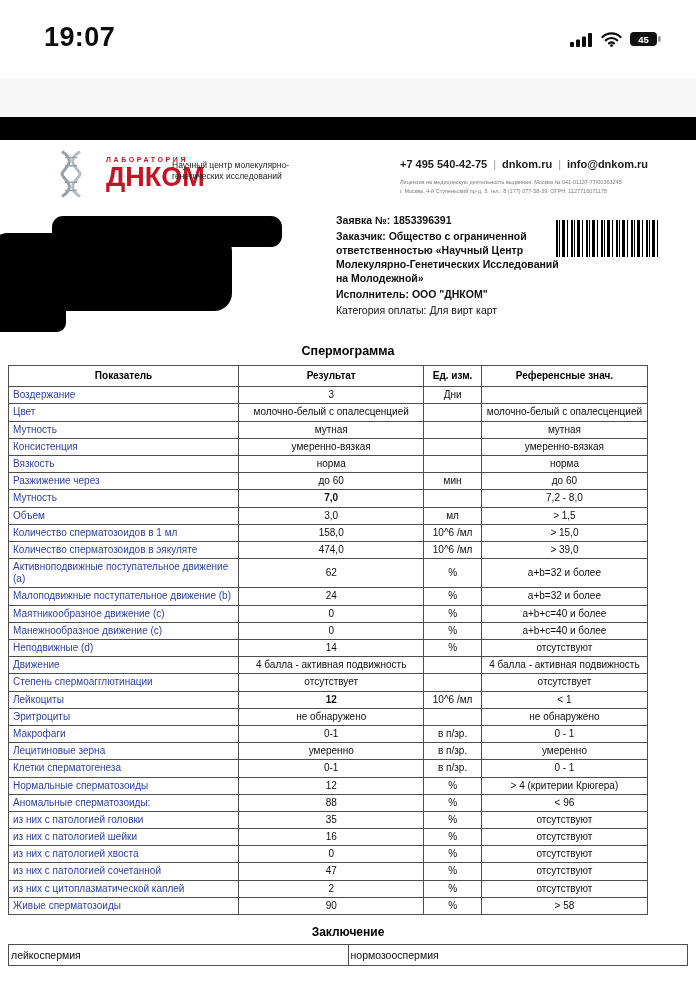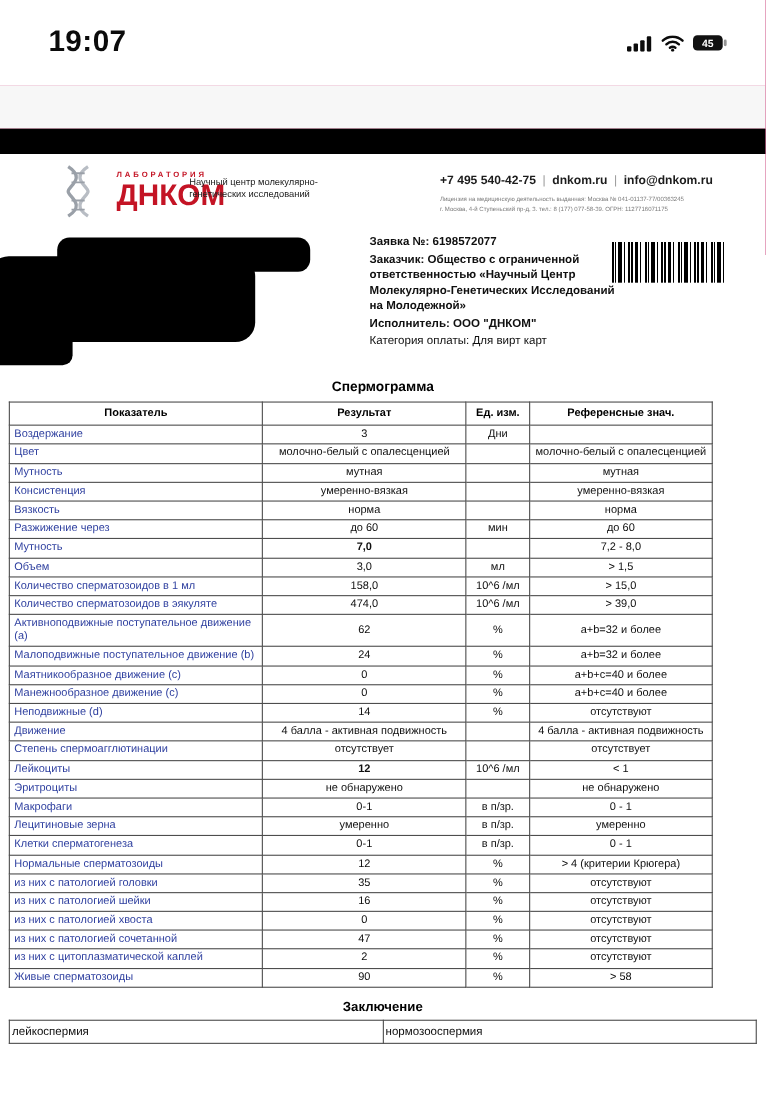--- a/index.html
+++ b/index.html
@@ -112,21 +112,21 @@
 
     <div class="info">
       <span class="redaction">
         <svg width="300" height="128" viewBox="0 0 300 128">
           <rect x="52" y="4" width="230" height="31" rx="11" fill="#000"></rect>
           <rect x="-10" y="21" width="242" height="78" rx="18" fill="#000"></rect>
           <rect x="-8" y="80" width="74" height="40" rx="9" fill="#000"></rect>
         </svg>
       </span>
       <div class="order">
-        <p><span class="b">Заявка №:</span> <span class="b">6198572077</span></p>
+        <p><span class="b">Заявка №:</span> <span class="b">1853396391</span></p>
         <p><span class="b">Заказчик:</span> <span class="b">Общество с ограниченной ответственностью «Научный Центр Молекулярно-Генетических Исследований на Молодежной»</span></p>
         <p><span class="b">Исполнитель:</span> <span class="b">ООО "ДНКОМ"</span></p>
         <p><span>Категория оплаты:</span> <span>Для вирт карт</span></p>
       </div>
       <div class="barcode"></div>
     </div>
 
     <div class="title">Спермограмма</div>
 
     <table class="results">
@@ -277,20 +277,26 @@
             <td class="c-unit">в п/зр.</td>
             <td class="c-ref">0 - 1</td>
           </tr>
           <tr>
             <td class="c-param">Нормальные сперматозоиды</td>
             <td class="c-result">12</td>
             <td class="c-unit">%</td>
             <td class="c-ref">&gt; 4 (критерии Крюгера)</td>
           </tr>
           <tr>
+            <td class="c-param">Аномальные сперматозоиды:</td>
+            <td class="c-result">88</td>
+            <td class="c-unit">%</td>
+            <td class="c-ref">&lt; 96</td>
+          </tr>
+          <tr>
             <td class="c-param">из них с патологией головки</td>
             <td class="c-result">35</td>
             <td class="c-unit">%</td>
             <td class="c-ref">отсутствуют</td>
           </tr>
           <tr>
             <td class="c-param">из них с патологией шейки</td>
             <td class="c-result">16</td>
             <td class="c-unit">%</td>
             <td class="c-ref">отсутствуют</td>

